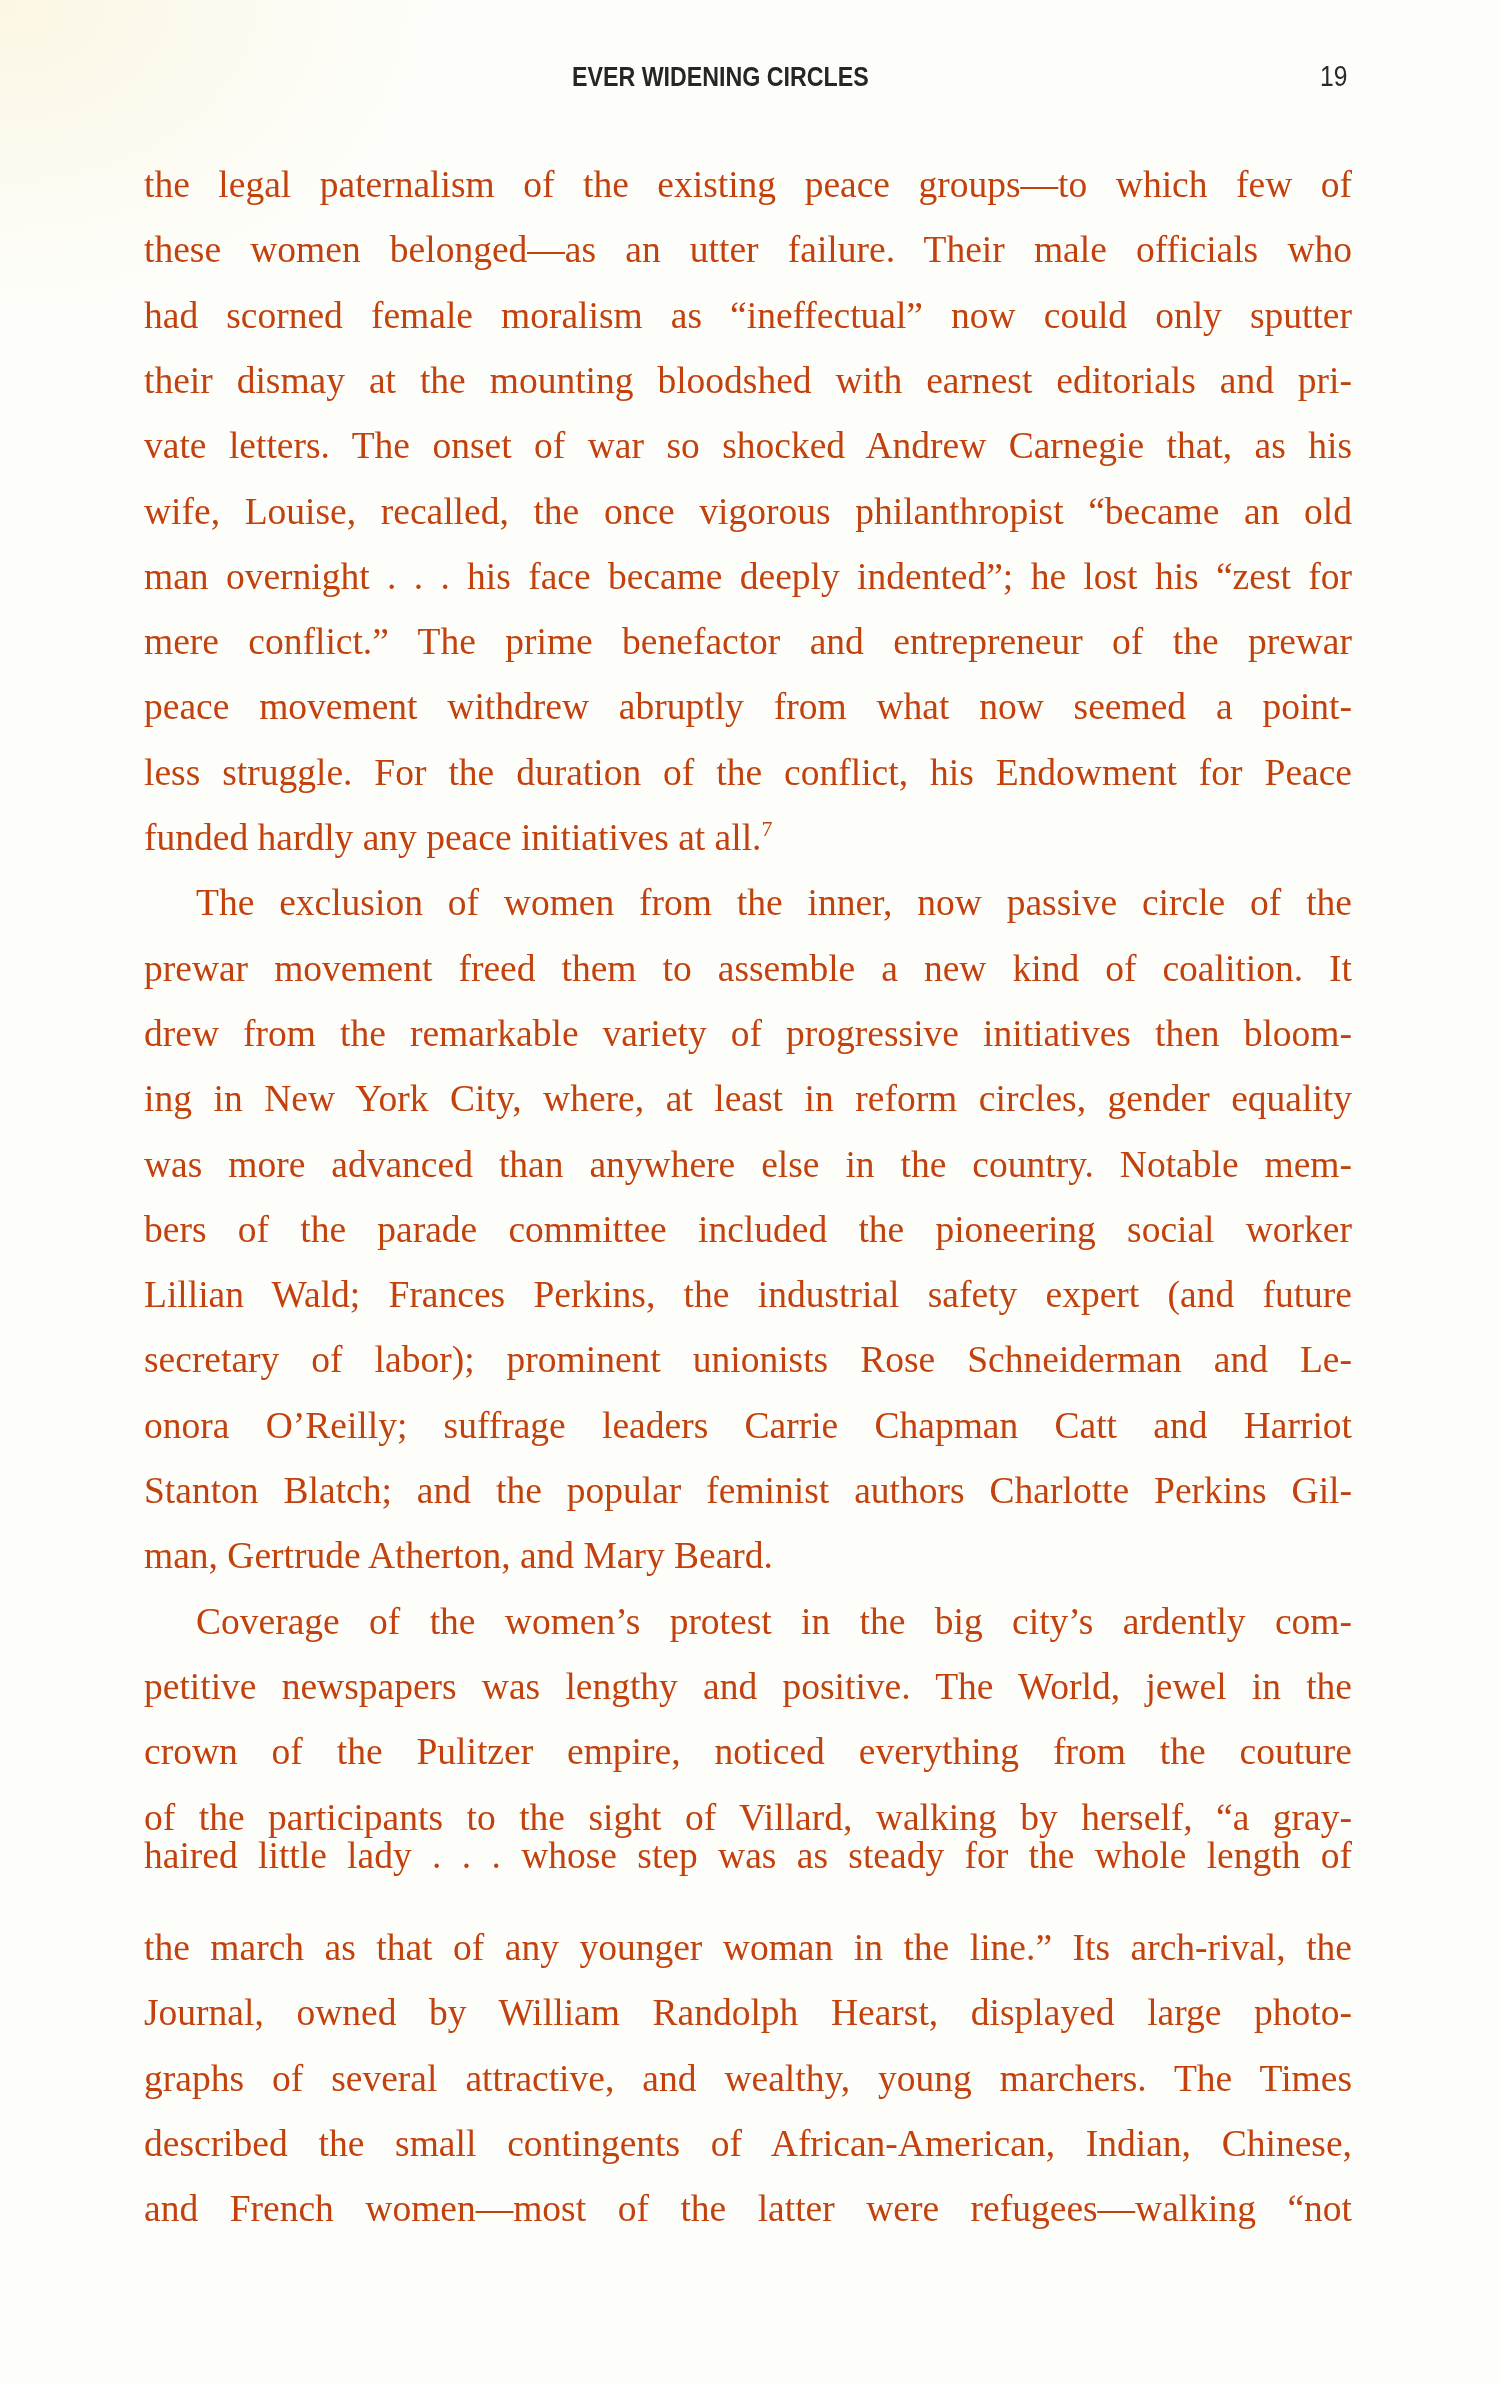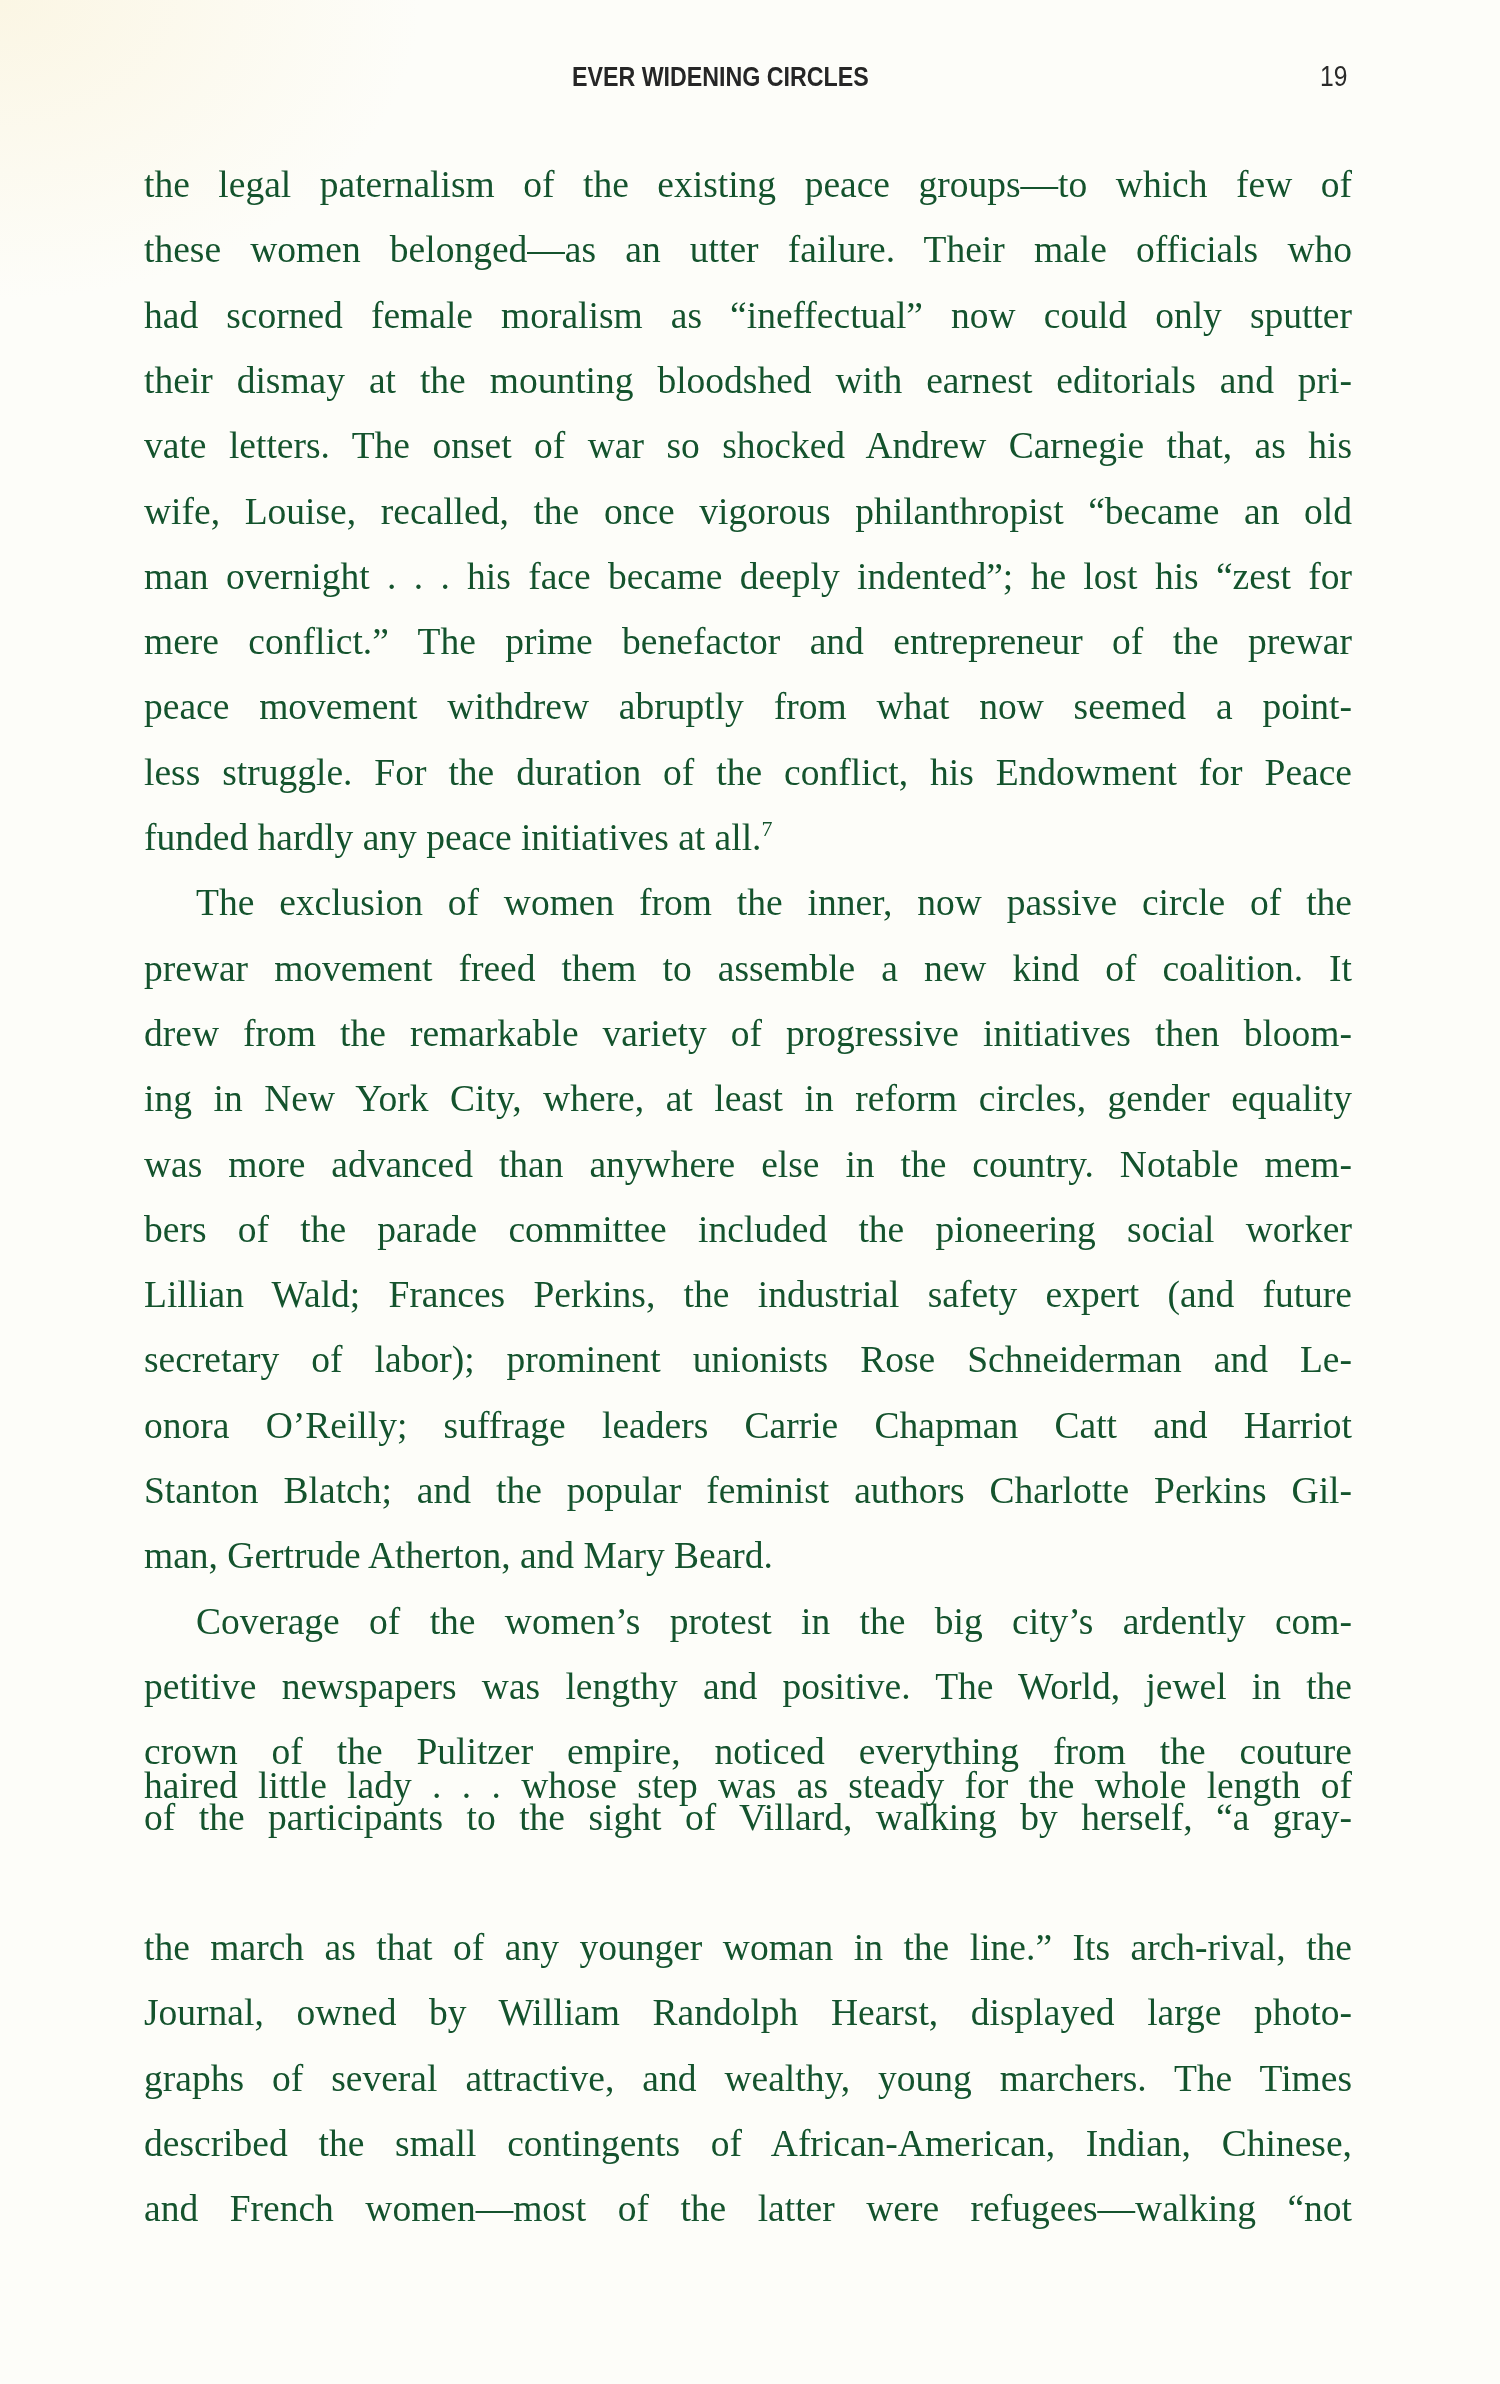--- a/index.html
+++ b/index.html
@@ -56,21 +56,21 @@
   .line {
     position: absolute;
     left: 0;
     width: 1208px;
     height: 50px;
     font-size: 37.5px;
     line-height: 50px;
     white-space: nowrap;
     text-align: justify;
     text-align-last: justify;
-    color: #14532d;
+    color: #c2410c;
   }
   .line.indent {
     left: 52px;
     width: 1156px;
   }
   .line.last {
     text-align: right;
     text-align-last: left;
   }
   .line .it { }
@@ -111,21 +111,21 @@
         <div class="line" style="top: 1335.4px;"><span>secretary of labor); prominent unionists Rose Schneiderman and Le-</span></div>
         <div class="line" style="top: 1400.7px;"><span>onora O’Reilly; suffrage leaders Carrie Chapman Catt and Harriot</span></div>
         <div class="line" style="top: 1466px;"><span>Stanton Blatch; and the popular feminist authors Charlotte Perkins Gil-</span></div>
         <div class="line last" style="top: 1531.3px;"><span>man, Gertrude Atherton, and Mary Beard.</span></div>
       </div>
       <div>
         <div class="line indent" style="top: 1596.6px;"><span>Coverage of the women’s protest in the big city’s ardently com-</span></div>
         <div class="line" style="top: 1661.9px;"><span>petitive newspapers was lengthy and positive. </span><span class="it">The World</span><span>, jewel in the</span></div>
         <div class="line" style="top: 1727.2px;"><span>crown of the Pulitzer empire, noticed everything from the couture</span></div>
         <div class="line" style="top: 1792.5px;"><span>of the participants to the sight of Villard, walking by herself, “a gray-</span></div>
-        <div class="line" style="top: 1761px;"><span>haired little lady . . . whose step was as steady for the whole length of</span></div>
+        <div class="line" style="top: 1831px;"><span>haired little lady . . . whose step was as steady for the whole length of</span></div>
         <div class="line" style="top: 1923.1px;"><span>the march as that of any younger woman in the line.” Its arch-rival, the</span></div>
         <div class="line" style="top: 1988.4px;"><span class="it">Journal</span><span>, owned by William Randolph Hearst, displayed large photo-</span></div>
         <div class="line" style="top: 2053.7px;"><span>graphs of several attractive, and wealthy, young marchers. The </span><span class="it">Times</span></div>
         <div class="line" style="top: 2119px;"><span>described the small contingents of African-American, Indian, Chinese,</span></div>
         <div class="line" style="top: 2184.3px;"><span>and French women—most of the latter were refugees—walking “not</span></div>
       </div>
     </div>
 </div>
 
 </body></html>

